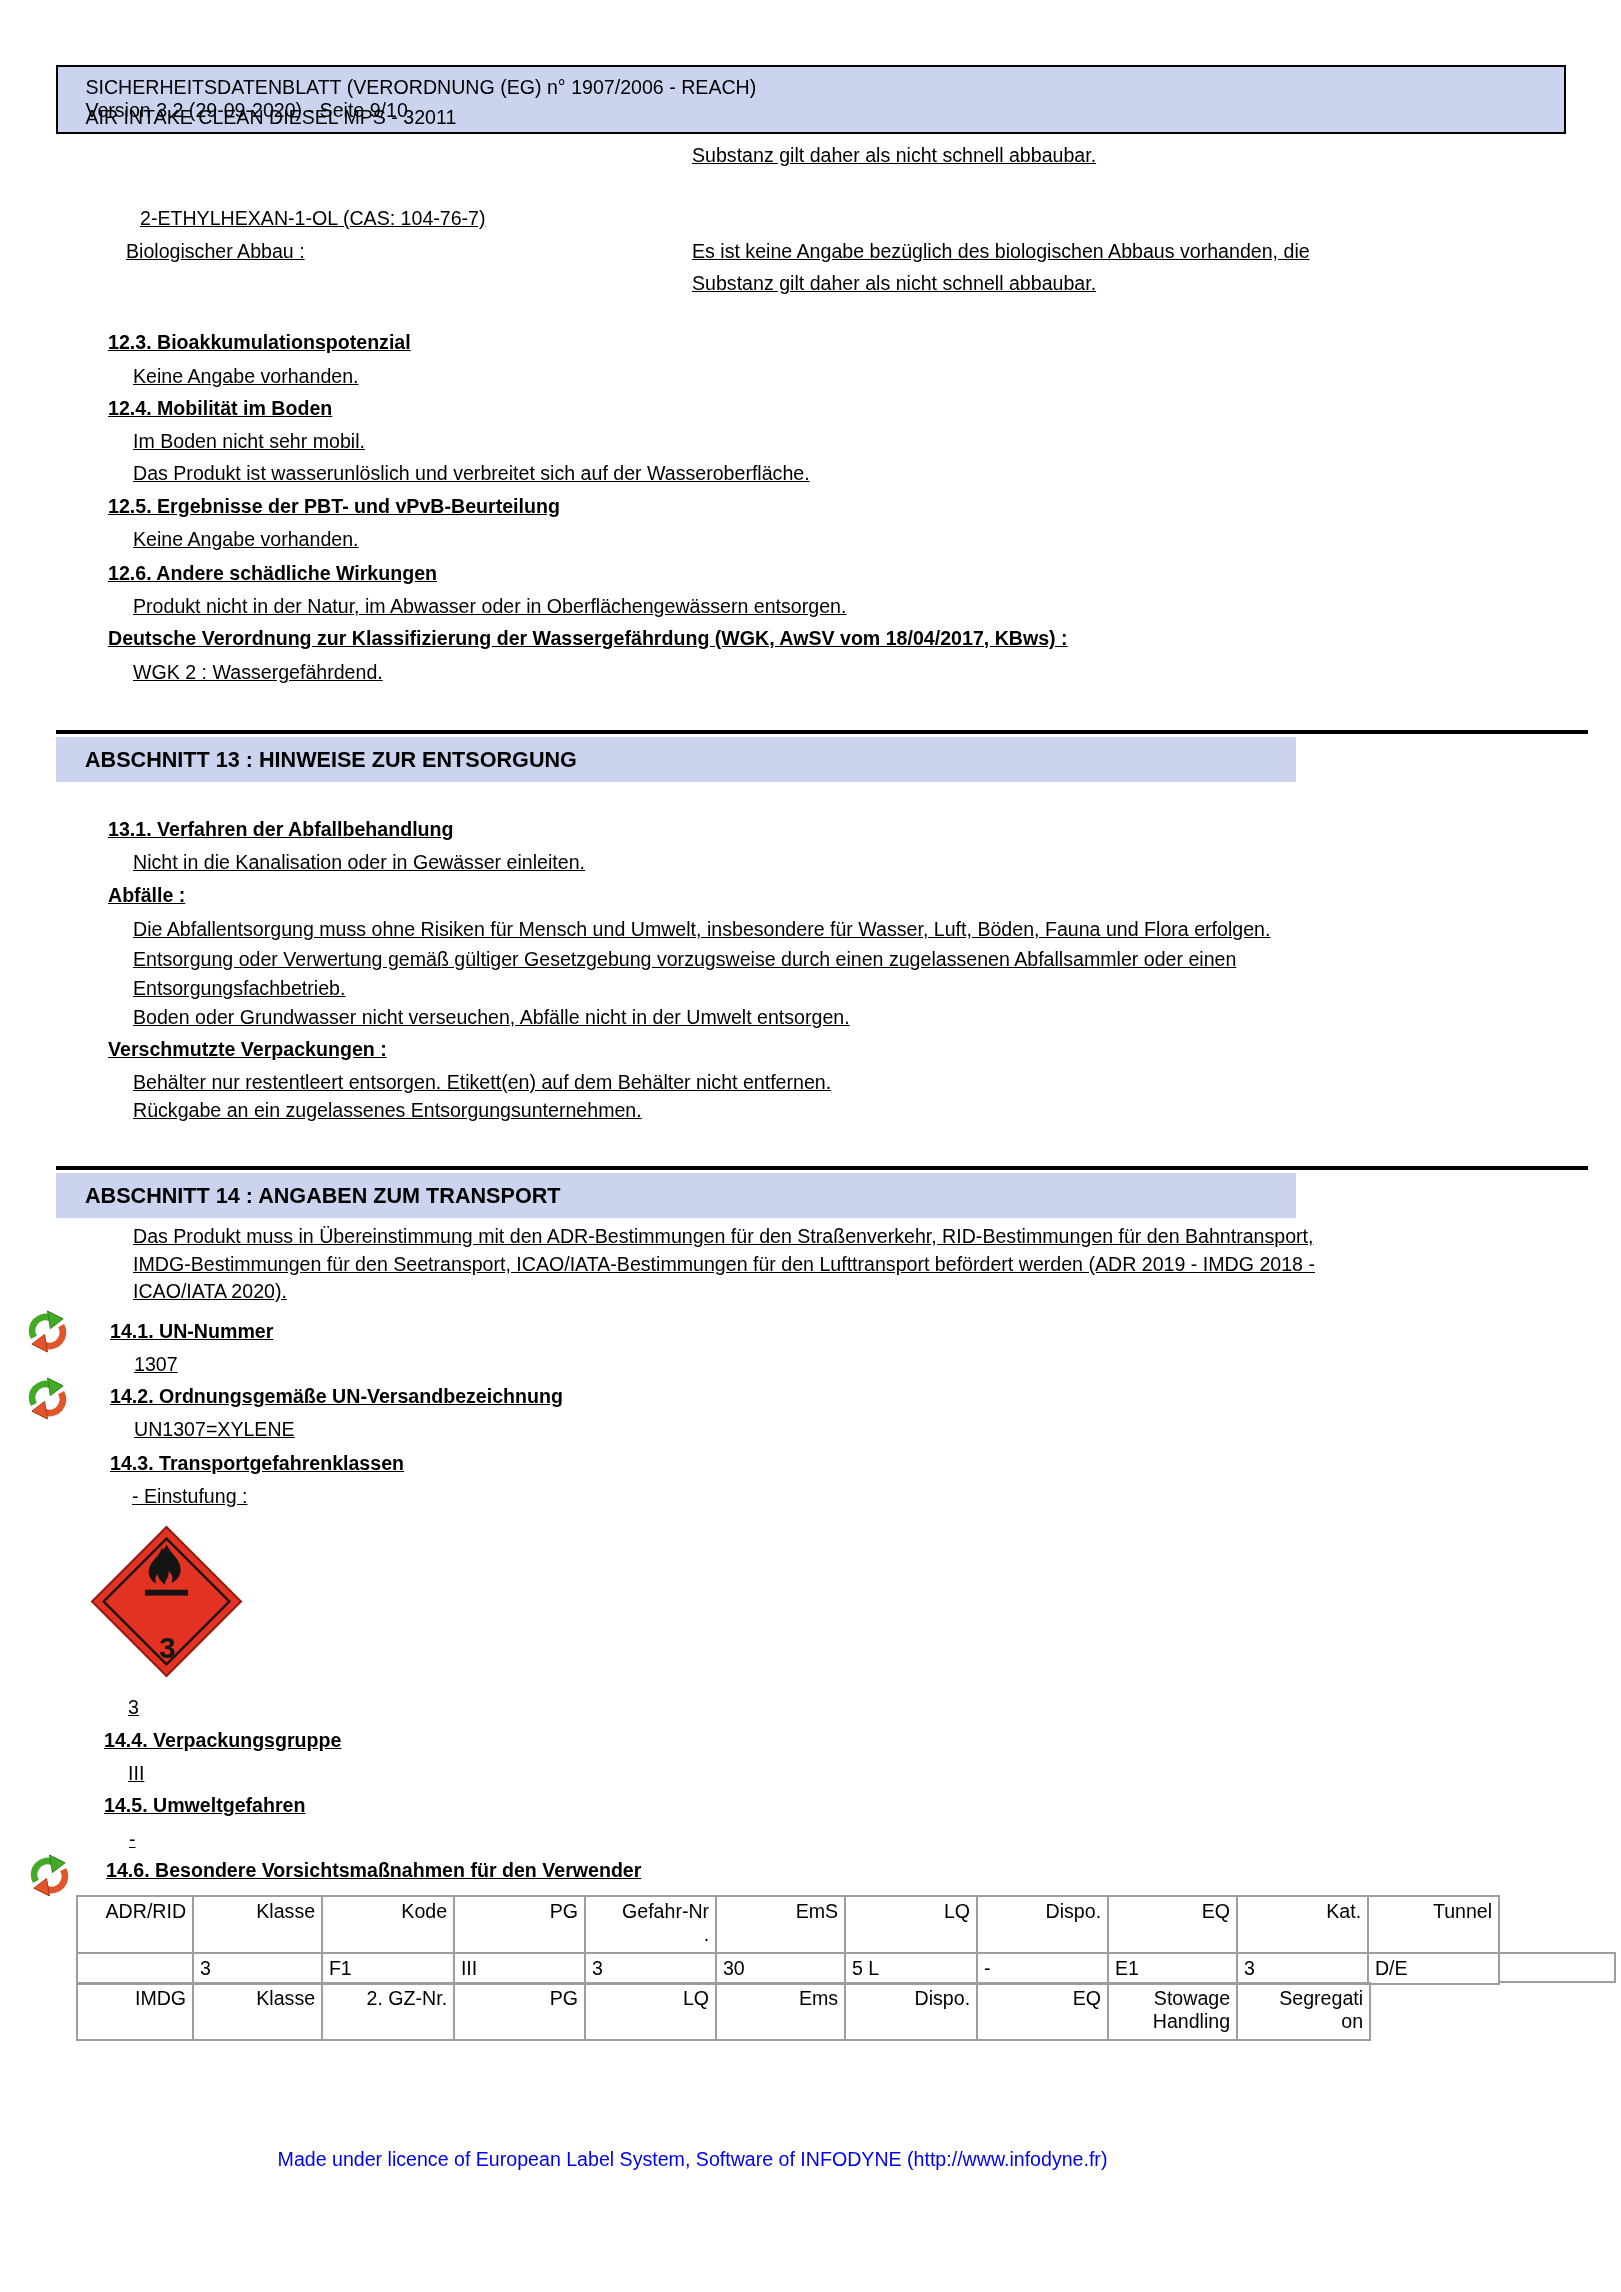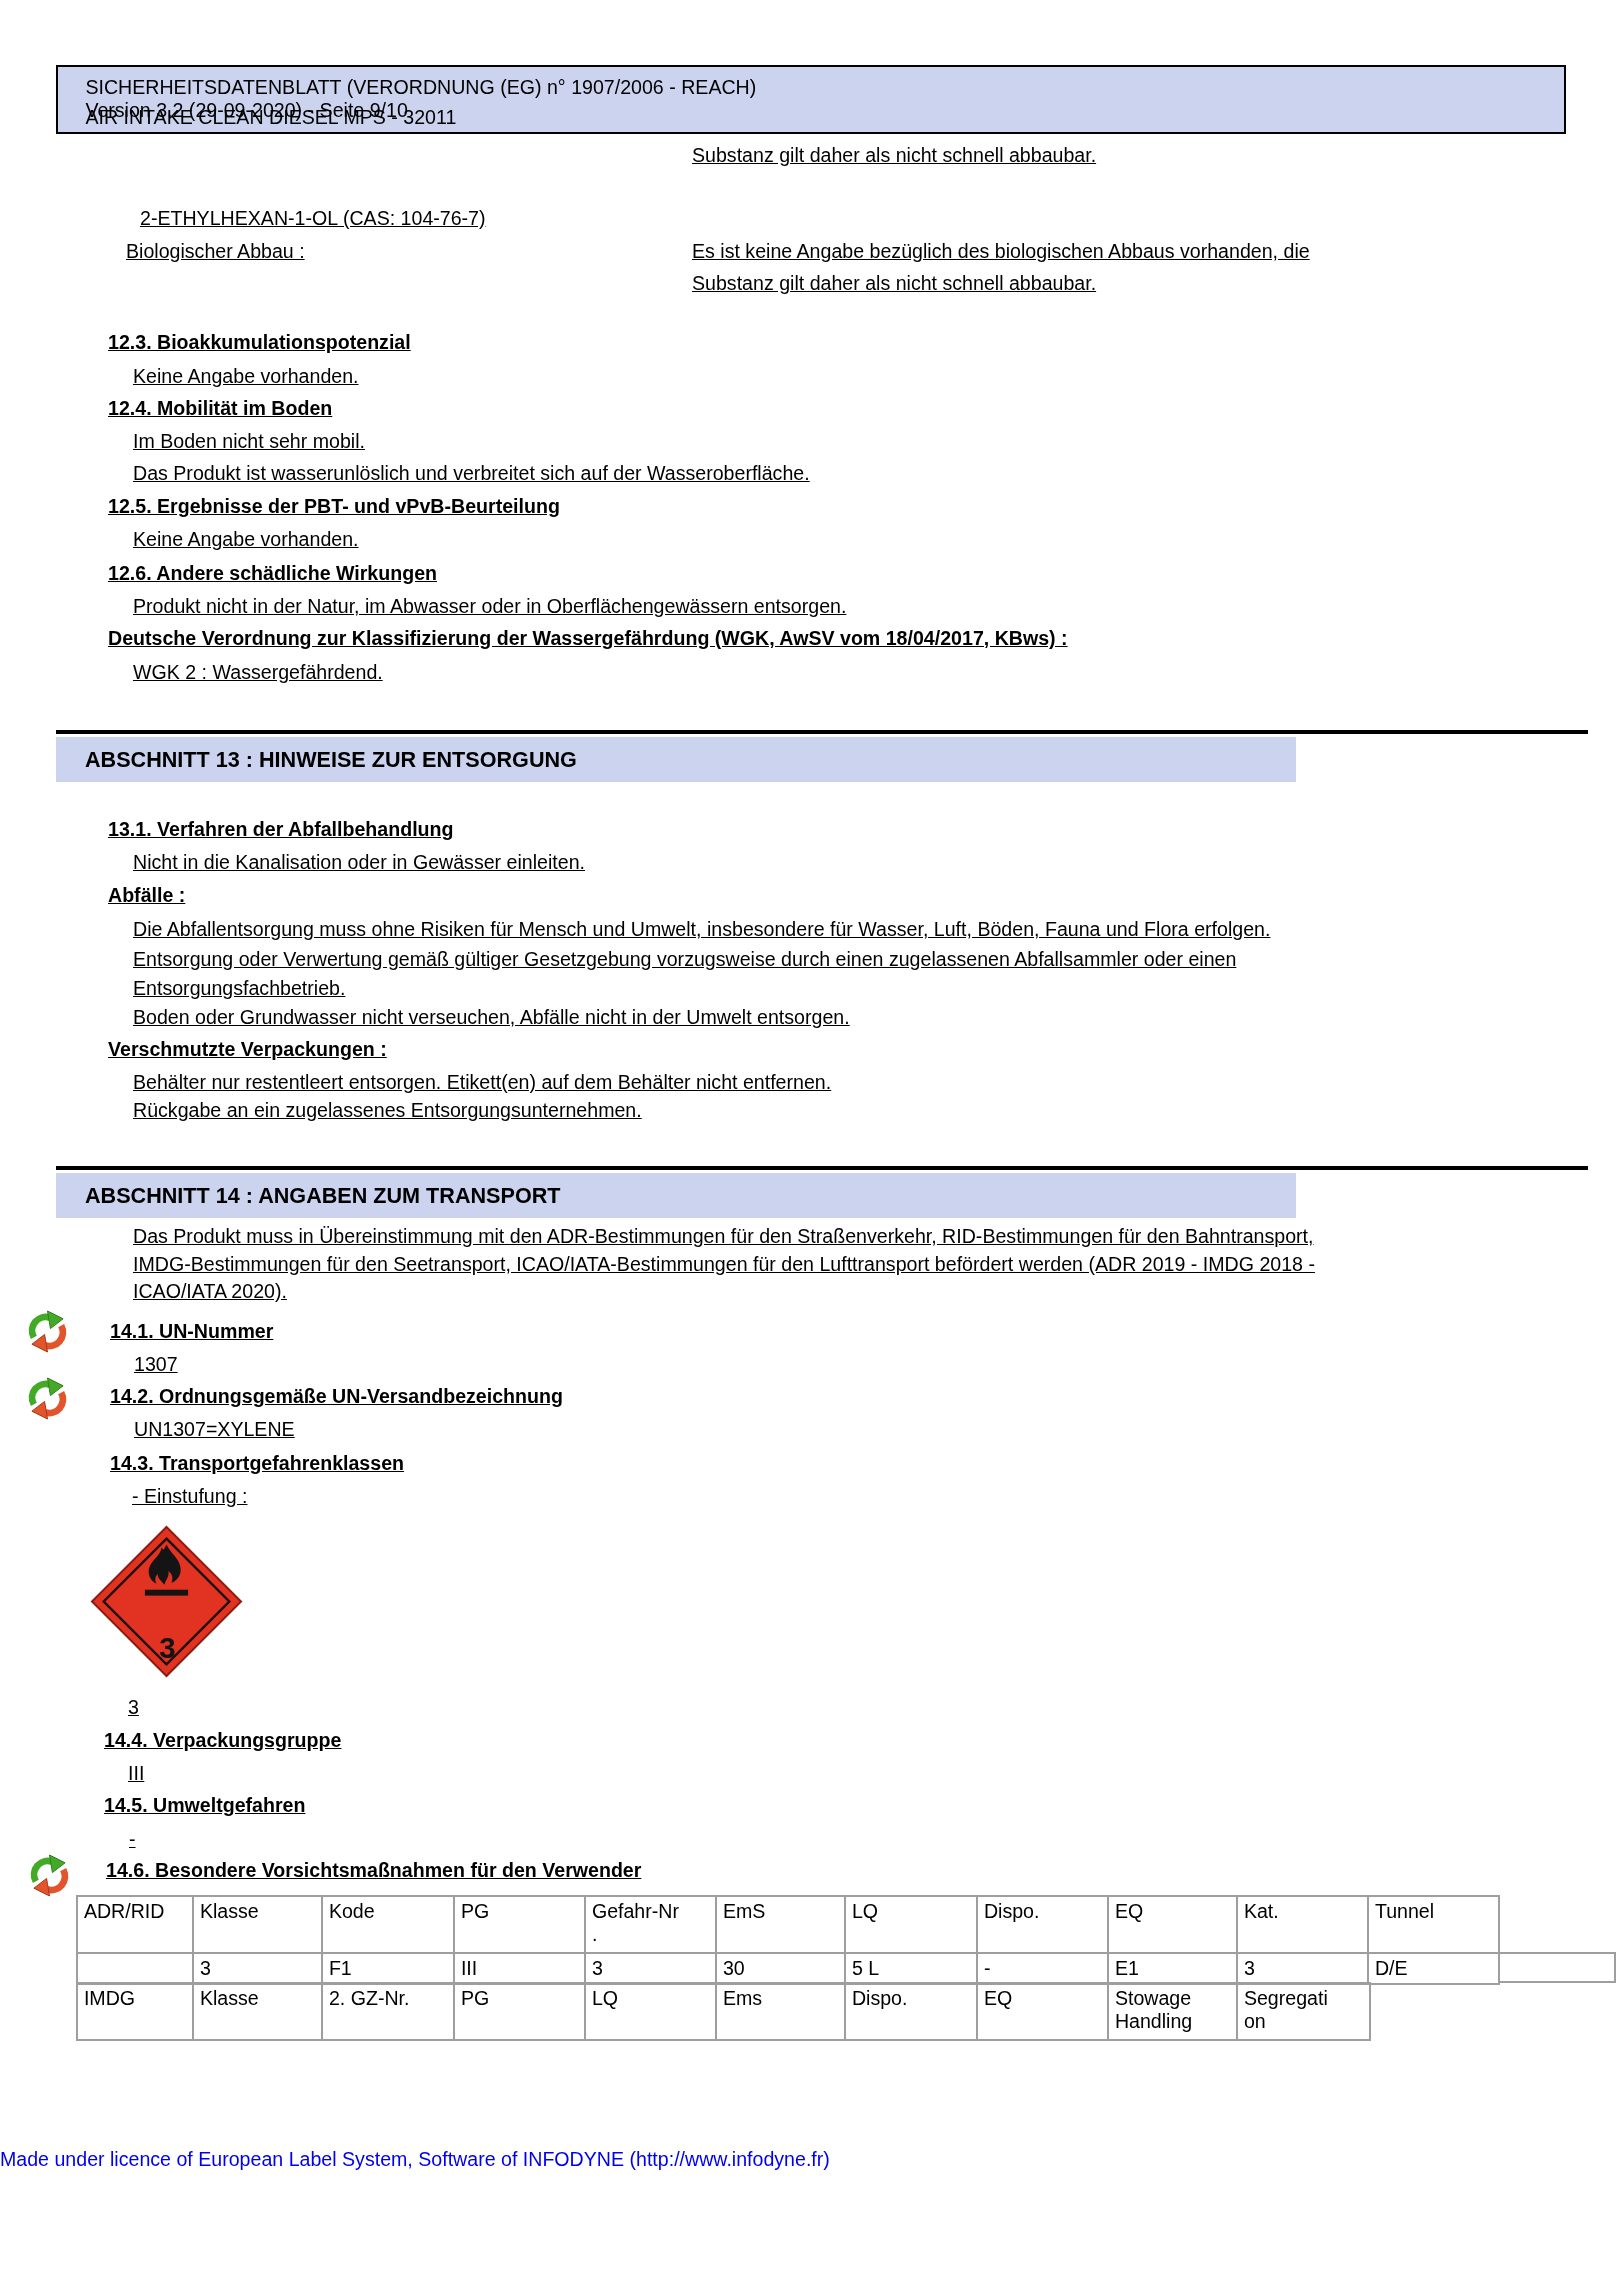--- a/index.html
+++ b/index.html
@@ -15,27 +15,27 @@
     background:#ccd3ee;border:2px solid #000;}
   #hdr-line1{position:absolute;left:27.4px;right:35px;top:8.8px;display:flex;justify-content:space-between;font-size:19.6px;flex-direction:column;}
   #hdr-line2{position:absolute;left:27.4px;top:39px;font-size:19.6px;}
   
   .rule{position:absolute;left:56px;width:1532px;height:3.9px;background:#000;}
   .secbar{position:absolute;left:56px;width:1240px;height:45px;background:#ccd3ee;}
   .secbar .st{display:block;font-size:21.6px;font-weight:bold;line-height:45px;padding-left:29px;white-space:nowrap;}
   
   table.tt{position:absolute;border-collapse:collapse;table-layout:fixed;font-size:19.6px;}
   table.tt td{border:2px solid #9e9e9e;padding:2.9px 5.9px;vertical-align:top;overflow:hidden;}
-  table.tt tr.hdr td{height:49px;}
+  table.tt tr.hdr td{height:49px;text-align:right;}
   table.tt tr.val td{height:23.5px;}
   #adr-extra{position:absolute;left:1500px;top:1952px;width:114px;height:27.4px;
     border:2px solid #9e9e9e;border-left:none;}
   
-  #footer{position:absolute;left:0;top:2148px;width:1337px;
-    font-size:19.6px;color:#0000f0;}
+  #footer{position:absolute;left:0;top:2148px;width:1337px;text-align:center;
+    font-size:19.6px;color:#0000f0;padding-left:24px;}
   .icon{position:absolute;width:41px;height:43px;}
   #diamond{position:absolute;left:90px;top:1525px;width:153px;height:153px;}
 </style>
 </head>
 <body>
 
 <div id="page">
 
   <div id="hdr-box">
     <div id="hdr-line1">

